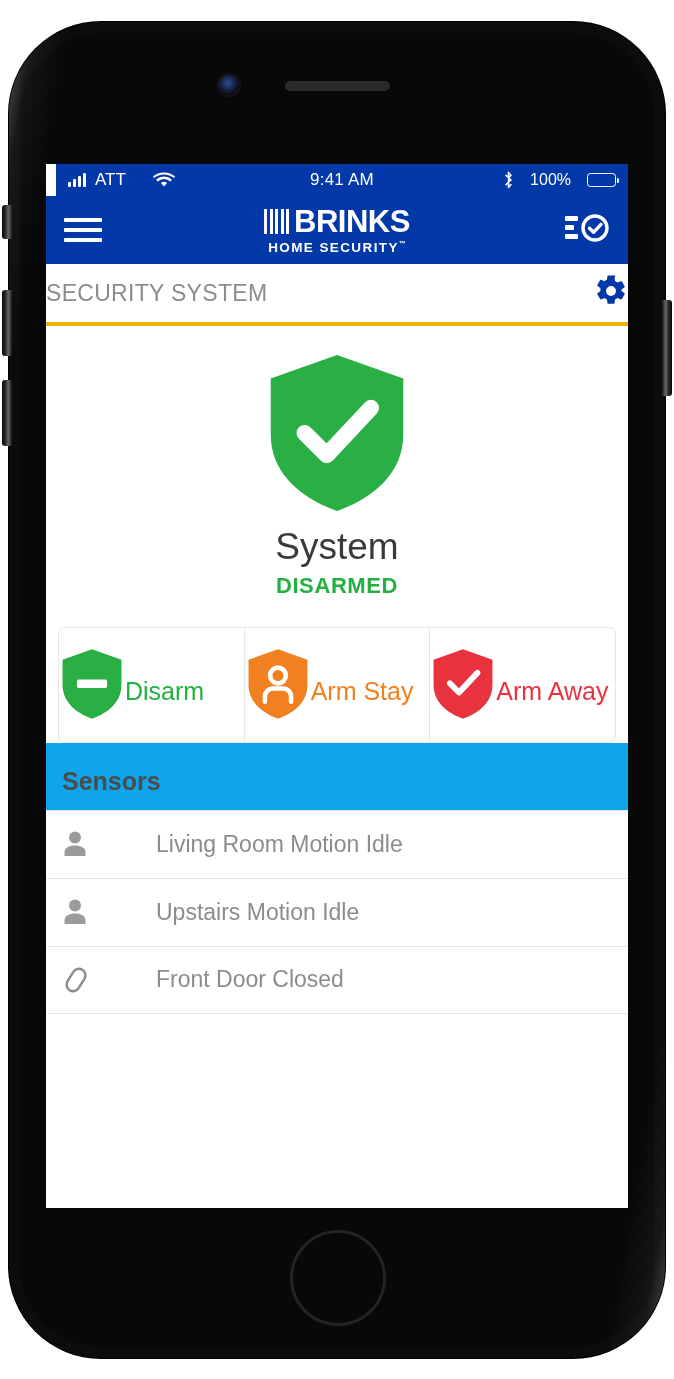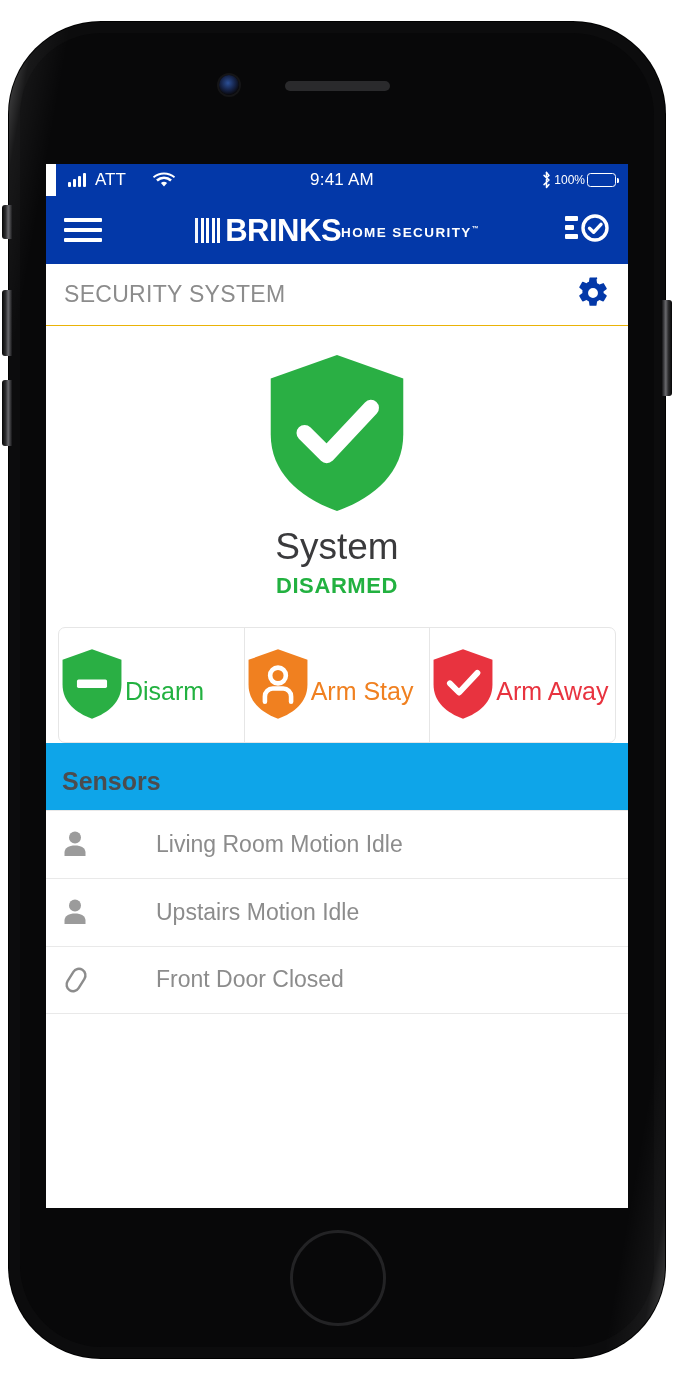--- a/index.html
+++ b/index.html
@@ -117,22 +117,22 @@
     position: relative;
     margin-left: 10px;
   }
   .sb-left { display: flex; align-items: center; gap: 9px; }
   .sb-center {
     position: absolute; left: 0; right: 0; top: 0; height: 32px;
     display: flex; align-items: center; justify-content: center;
     font-size: 17px; letter-spacing: .2px;
   }
   .sb-right {
-    margin-left: auto; display: flex; align-items: center; gap: 2px;
-    position: relative; z-index: 2; font-size: 12px;
+    margin-left: auto; display: flex; align-items: center; gap: 16px;
+    position: relative; z-index: 2; font-size: 16px;
   }
   .carrier { font-size: 17px; }
 
   .sig-bars { display: flex; align-items: flex-end; gap: 2px; height: 14px; }
   .sig-bars i { width: 3px; background: #fff; border-radius: 1px; display: block; }
   .sig-bars i:nth-child(1) { height: 5px; }
   .sig-bars i:nth-child(2) { height: 8px; }
   .sig-bars i:nth-child(3) { height: 11px; }
   .sig-bars i:nth-child(4) { height: 14px; }
 
@@ -154,42 +154,42 @@
     align-items: center;
     padding: 0 18px;
     position: relative;
   }
   .hamburger { width: 38px; cursor: pointer; }
   .hamburger span {
     display: block; height: 4px; background: #fff; border-radius: 1px; margin: 6px 0;
   }
   .brand {
     position: absolute; left: 0; right: 0; top: 0; height: 68px;
-    display: flex; flex-direction: row; align-items: center; justify-content: center;
+    display: flex; flex-direction: column; align-items: center; justify-content: center;
     pointer-events: none;
   }
   .brand-top { display: flex; align-items: center; }
   .brand-stripes { display: flex; gap: 2.5px; margin-right: 5px; align-items: center; }
   .brand-stripes i { display:block; width: 3px; height: 25px; background: #fff; }
   .brand-stripes i:nth-child(1){ height: 25px; opacity:.95;}
   .brand-name {
     color: #fff; font-weight: bold; font-size: 31px; letter-spacing: -0.5px;
     font-family: "Liberation Sans", sans-serif; line-height: 1;
   }
   .brand-sub {
     color: #fff; font-size: 13.5px; font-weight: bold; letter-spacing: 1.4px;
     margin-top: 3px; line-height: 1;
   }
   .brand-tm { font-size: 7px; vertical-align: super; letter-spacing: 0; }
   .appbar-action { margin-left: auto; position: relative; z-index: 2; cursor: pointer; }
 
   
   .sec-head {
     height: 62px; display: flex; align-items: center;
-    padding: 0 18px; background: #fff; border-bottom: 1px solid #eab308;
+    padding: 0 0; background: #fff; border-bottom: 4px solid #eab308;
   }
   .sec-title {
     color: #8c8c8c; font-size: 23px; letter-spacing: .3px;
   }
   .gear { margin-left: auto; cursor: pointer; }
 
   
   .hero {
     display: flex; flex-direction: column; align-items: center;
     padding-top: 26px; padding-bottom: 22px; background: #fff;

